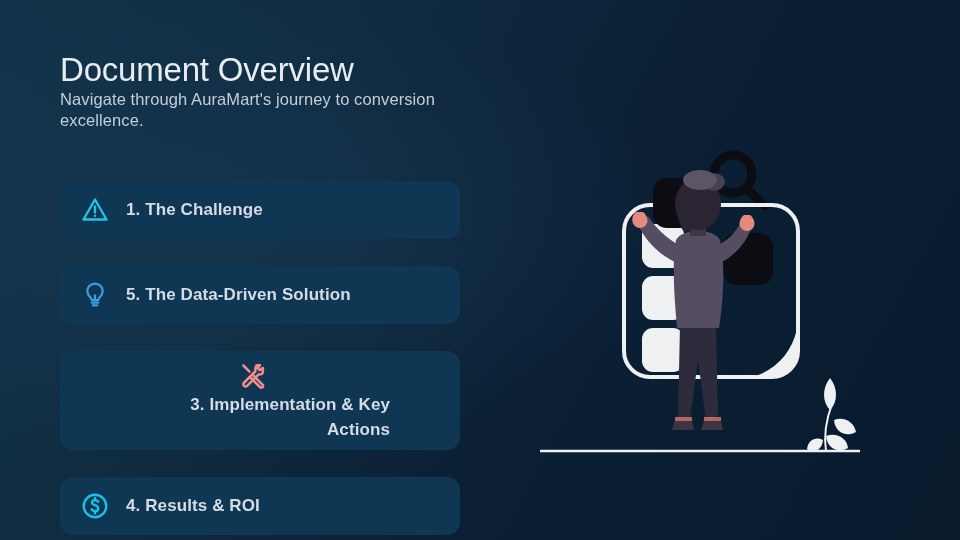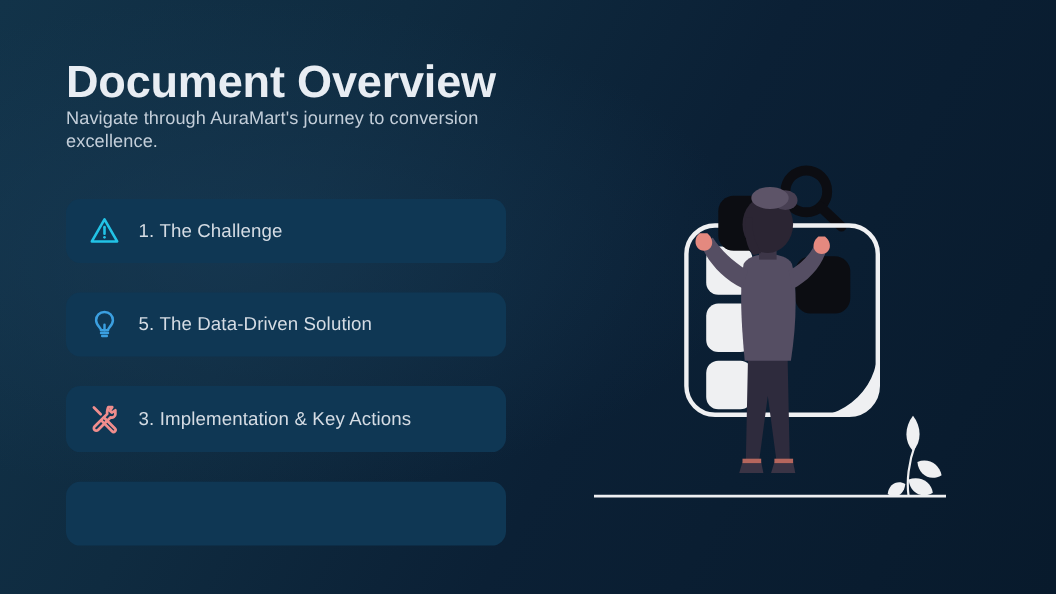--- a/index.html
+++ b/index.html
@@ -18,22 +18,22 @@
     overflow: hidden;
   }
 
   
   .left-col {
     position: absolute;
     left: 60px; top: 52px;
     width: 420px;
   }
   .page-title {
-    font-size: 41px;
-    font-weight: bold;
+    font-size: 33px;
+    font-weight: normal;
     color: #e8edf3;
     letter-spacing: -0.2px;
     line-height: 1.12;
   }
   .page-subtitle {
     font-size: 16.5px;
     color: #c3ced9;
     line-height: 1.3;
     letter-spacing: 0.1px;
   }
@@ -59,27 +59,27 @@
     flex: 0 0 34px;
     width: 34px; height: 34px;
     display: flex;
     align-items: center;
     justify-content: center;
     margin-right: 14px;
   }
   .section-card .card-icon svg { display: block; }
   .section-card .card-label {
     font-size: 17px;
-    font-weight: normal;
+    font-weight: bold;
     color: #d5dce4;
     line-height: 1.45;
     letter-spacing: 0.1px;
     text-align: right;
   }
-  .section-card.two-line { min-height: 60px; padding-top: 8px; padding-bottom: 8px; }
+  .section-card.two-line { min-height: 60px; padding-top: 8px; padding-bottom: 8px; flex-direction: column; }
   .section-card.two-line .card-label { max-width: 260px; }
 
   
   .illustration {
     position: absolute;
     left: 520px; top: 120px;
     width: 400px; height: 360px;
   }
   .illustration svg { display: block; }
 </style>
@@ -122,20 +122,31 @@
       <span class="card-icon">
         <svg width="30" height="30" viewBox="0 0 24 24" fill="none" stroke="#f08d8d" stroke-width="2" stroke-linecap="round" stroke-linejoin="round">
           <path d="M14.8 3.3 L17.6 3.3 L15.9 5.9 L17.3 7.3 L19.9 5.6 L19.9 8.4 C19.9 10.1 18.1 11.3 16.5 10.7 L7.3 19.9 C6.6 20.6 5.5 20.6 4.8 19.9 C4.1 19.2 4.1 18.1 4.8 17.4 L14 8.2 C13.4 6.6 14.8 3.3 14.8 3.3 Z"></path>
           <path d="M4.3 3.6 L9.2 8.5"></path>
           <path d="M11.6 10.9 L19.6 18.9 C20.3 19.6 20.3 20.4 19.6 20.9 C18.9 21.5 18.1 21.4 17.5 20.8 L10 13.3"></path>
         </svg>
       </span>
       <span class="card-label">3. Implementation &amp; Key Actions</span>
     </div>
 
+    <div class="section-card">
+      <span class="card-icon">
+        <svg width="30" height="30" viewBox="0 0 24 24" fill="none" stroke="#17c1e8" stroke-width="1.9" stroke-linecap="round" stroke-linejoin="round">
+          <circle cx="12" cy="12" r="9"></circle>
+          <path d="M14.6 8.6 C14.0 7.7 13.1 7.3 12.0 7.3 C10.6 7.3 9.6 8.1 9.6 9.2 C9.6 11.9 14.6 10.6 14.6 13.9 C14.6 15.2 13.5 16.1 12.0 16.1 C10.8 16.1 9.8 15.6 9.3 14.6"></path>
+          <line x1="12" y1="5.5" x2="12" y2="7.4"></line>
+          <line x1="12" y1="16.0" x2="12" y2="18.0"></line>
+        </svg>
+      </span>
+      <span class="card-label">4. Results &amp; ROI</span>
+    </div>
 
     <div class="section-card">
 
       <span class="card-label"></span>
     </div>
 
   </div>
 
   <div class="illustration">
     <svg width="400" height="360" viewBox="0 0 400 360" xmlns="http://www.w3.org/2000/svg">

